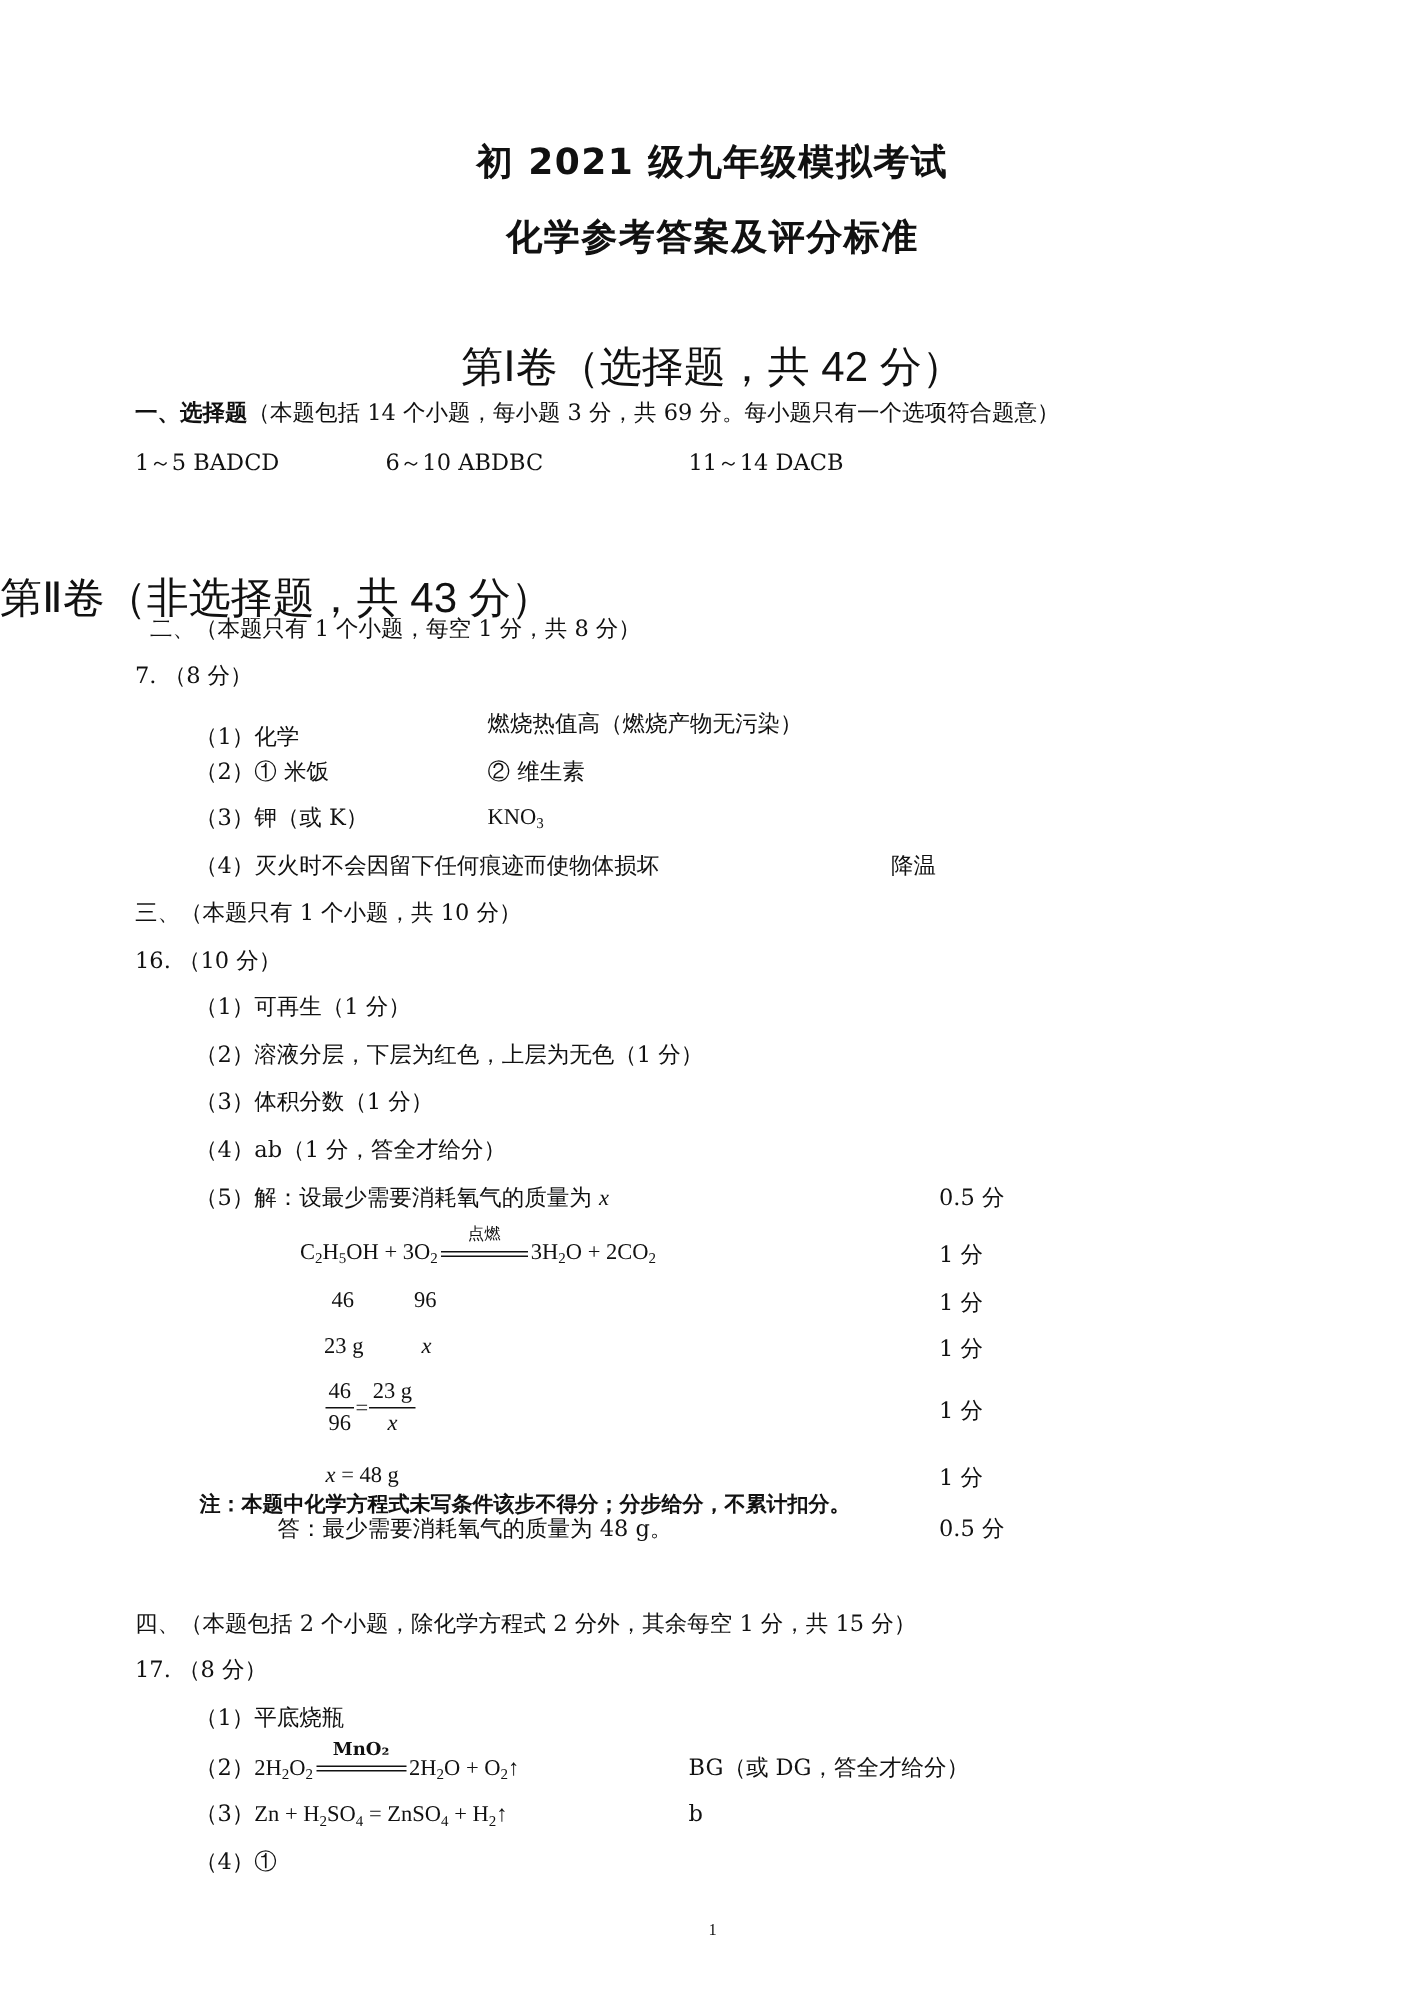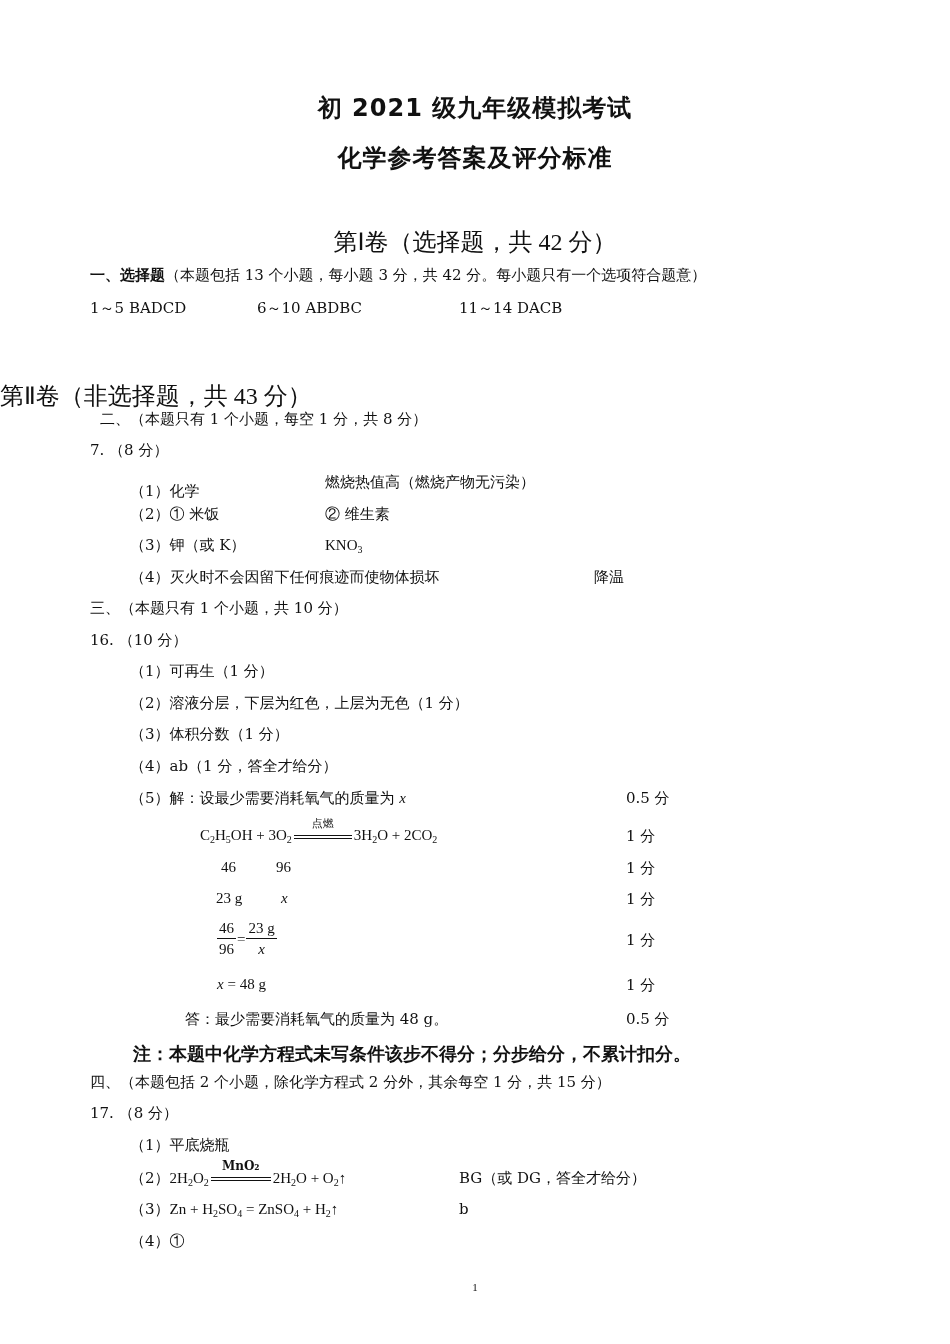--- a/index.html
+++ b/index.html
@@ -1,20 +1,20 @@
 <!DOCTYPE html>
 <html><head>
 <meta charset="utf-8">
 <style>
   html, body { margin:0; padding:0; background:#ffffff; }
   body { width:950px; height:1344px; position:relative; overflow:hidden;
          font-family:"Liberation Serif","DejaVu Serif",serif; color:#111; }
   .abs { position:absolute; white-space:nowrap; }
   .t1 { font-size:24px; font-weight:bold; font-family:"DejaVu Sans","Liberation Sans",sans-serif; letter-spacing:1px; }
-  .sec { font-size:24px; font-family:Liberation Serif, serif; }
+  .sec { font-size:28px; font-family:Liberation Sans, sans-serif; }
   .txt { font-size:15px; font-family:"DejaVu Serif","Liberation Serif",serif; }
   .bold { font-weight:bold; }
   .eq { font-size:15px; font-family:"Liberation Serif","DejaVu Serif",serif; }
   sub { font-size:10px; vertical-align:-3px; line-height:0; }
   .cond { display:inline-block; position:relative; width:58px; height:12px; vertical-align:middle; margin:0 2px; }
   .cond .lab { position:absolute; left:0; right:0; top:-15px; text-align:center; font-size:11px; }
   .cond .l1, .cond .l2 { position:absolute; left:0; right:0; height:1px; background:#111; }
   .cond .l1 { top:4px; } .cond .l2 { top:7px; }
   .frac { display:inline-block; text-align:center; vertical-align:middle; }
   .frac .num { display:block; border-bottom:1px solid #111; padding:0 2px 1px; }
@@ -23,21 +23,21 @@
   .pageno { font-size:11px; }
 </style>
 </head>
 <body>
 
 <div class="abs t1" style="left:0;right:0;text-align:center;top:92px;">初 2021 级九年级模拟考试</div>
 <div class="abs t1" style="left:0;right:0;text-align:center;top:142px;">化学参考答案及评分标准</div>
 
 <div class="abs sec" style="left:0;right:0;text-align:center;top:226px;">第Ⅰ卷（选择题，共 42 分）</div>
 <div class="abs txt" style="left:90px;top:266px;">
-  <span class="bold">一、选择题</span><span>（本题包括 13 个小题，每小题 3 分，共 42 分。每小题只有一个选项符合题意）</span>
+  <span class="bold">一、选择题</span><span>（本题包括 14 个小题，每小题 3 分，共 69 分。每小题只有一个选项符合题意）</span>
 </div>
 <div class="abs txt" style="left:90px;top:299px;">
   <span>1～5</span> <span>BADCD</span>
 </div>
 <div class="abs txt" style="left:257px;top:299px;">
   <span>6～10</span> <span>ABDBC</span>
 </div>
 <div class="abs txt" style="left:459px;top:299px;">
   <span>11～14</span> <span>DACB</span>
 </div>
@@ -108,21 +108,21 @@
 <div class="abs txt" style="left:626px;top:931px;">1 分</div>
 
 <div class="abs eq" style="left:217px;top:976px;">
   <span class="it">x</span><span> = 48 g</span>
 </div>
 <div class="abs txt" style="left:626px;top:976px;">1 分</div>
 
 <div class="abs txt" style="left:165px;top:1010px;margin-left:20px;">答：最少需要消耗氧气的质量为 48 g。</div>
 <div class="abs txt" style="left:626px;top:1010px;">0.5 分</div>
 
-<div class="abs txt bold" style="left:133px;top:1042px;font-size:18px;">注：本题中化学方程式未写条件该步不得分；分步给分，不累计扣分。</div>
+<div class="abs txt bold" style="left:133px;top:994px;font-size:14px;">注：本题中化学方程式未写条件该步不得分；分步给分，不累计扣分。</div>
 
 <div class="abs txt" style="left:90px;top:1073px;">
   <span>四、</span><span>（本题包括 2 个小题，除化学方程式 2 分外，其余每空 1 分，共 15 分）</span>
 </div>
 <div class="abs txt" style="left:90px;top:1104px;">
   <span>17.</span> <span>（8 分）</span>
 </div>
 <div class="abs txt" style="left:130px;top:1136px;">（1）平底烧瓶</div>
 
 <div class="abs txt" style="left:130px;top:1169px;">

